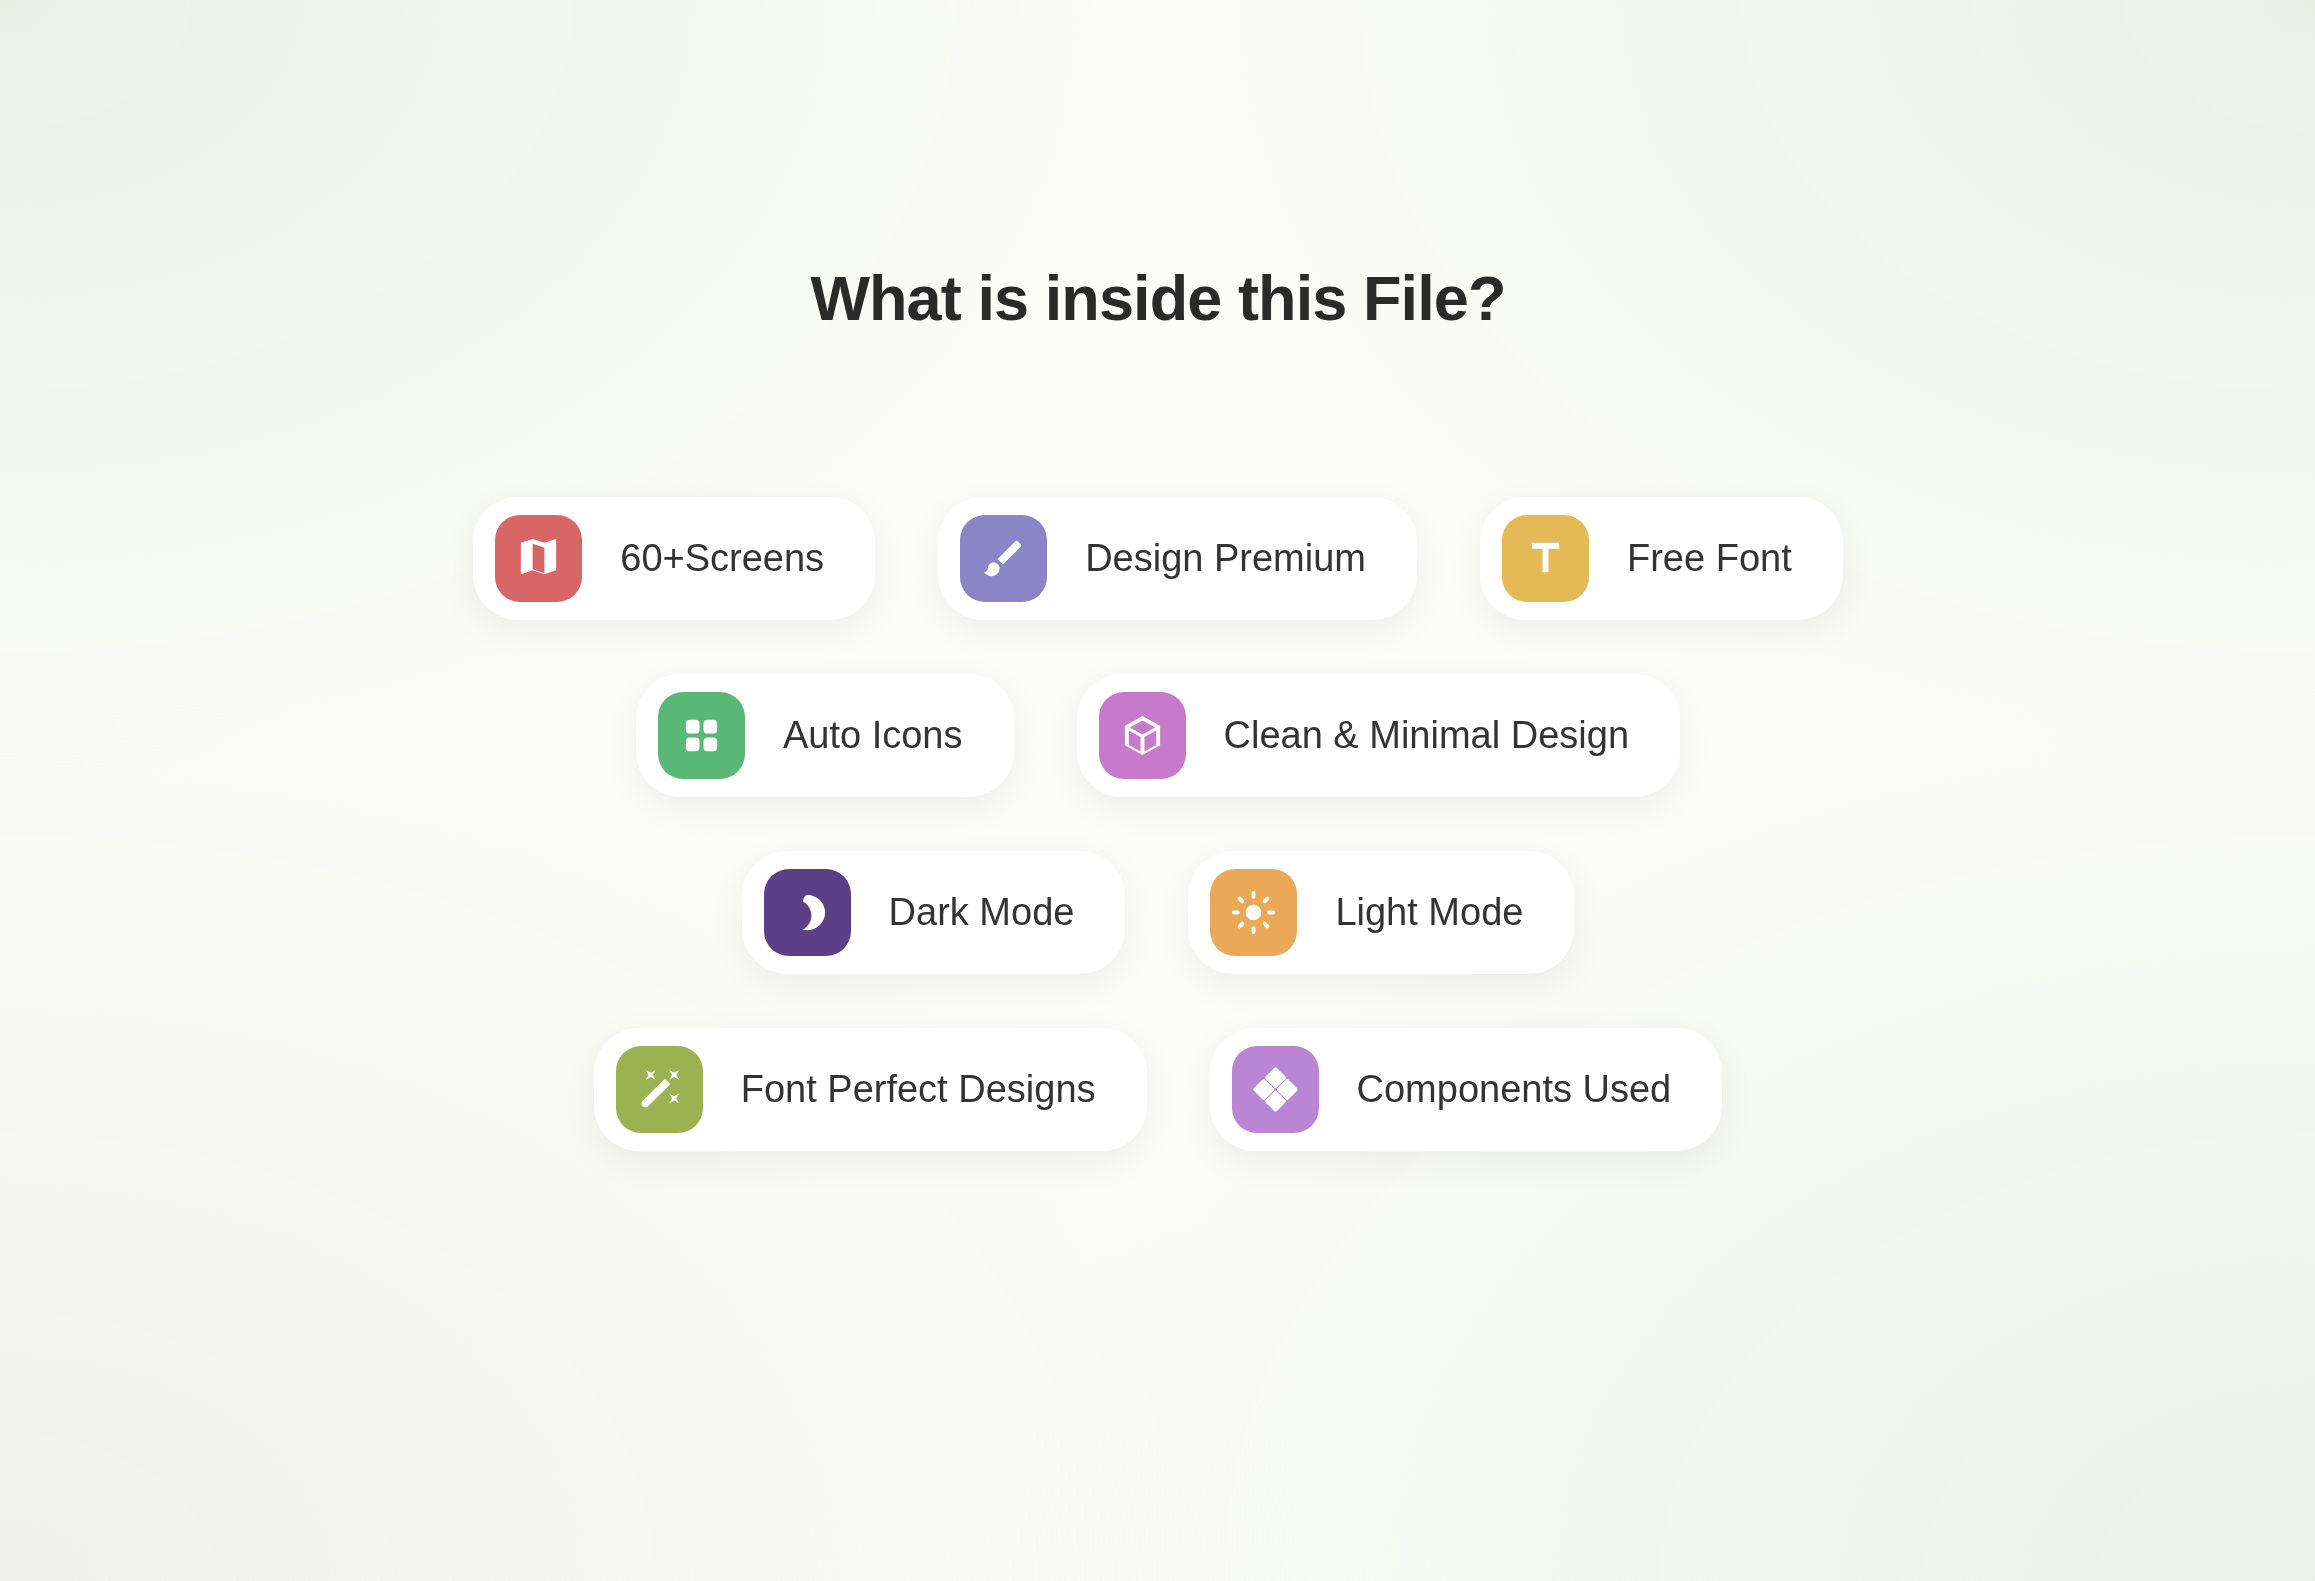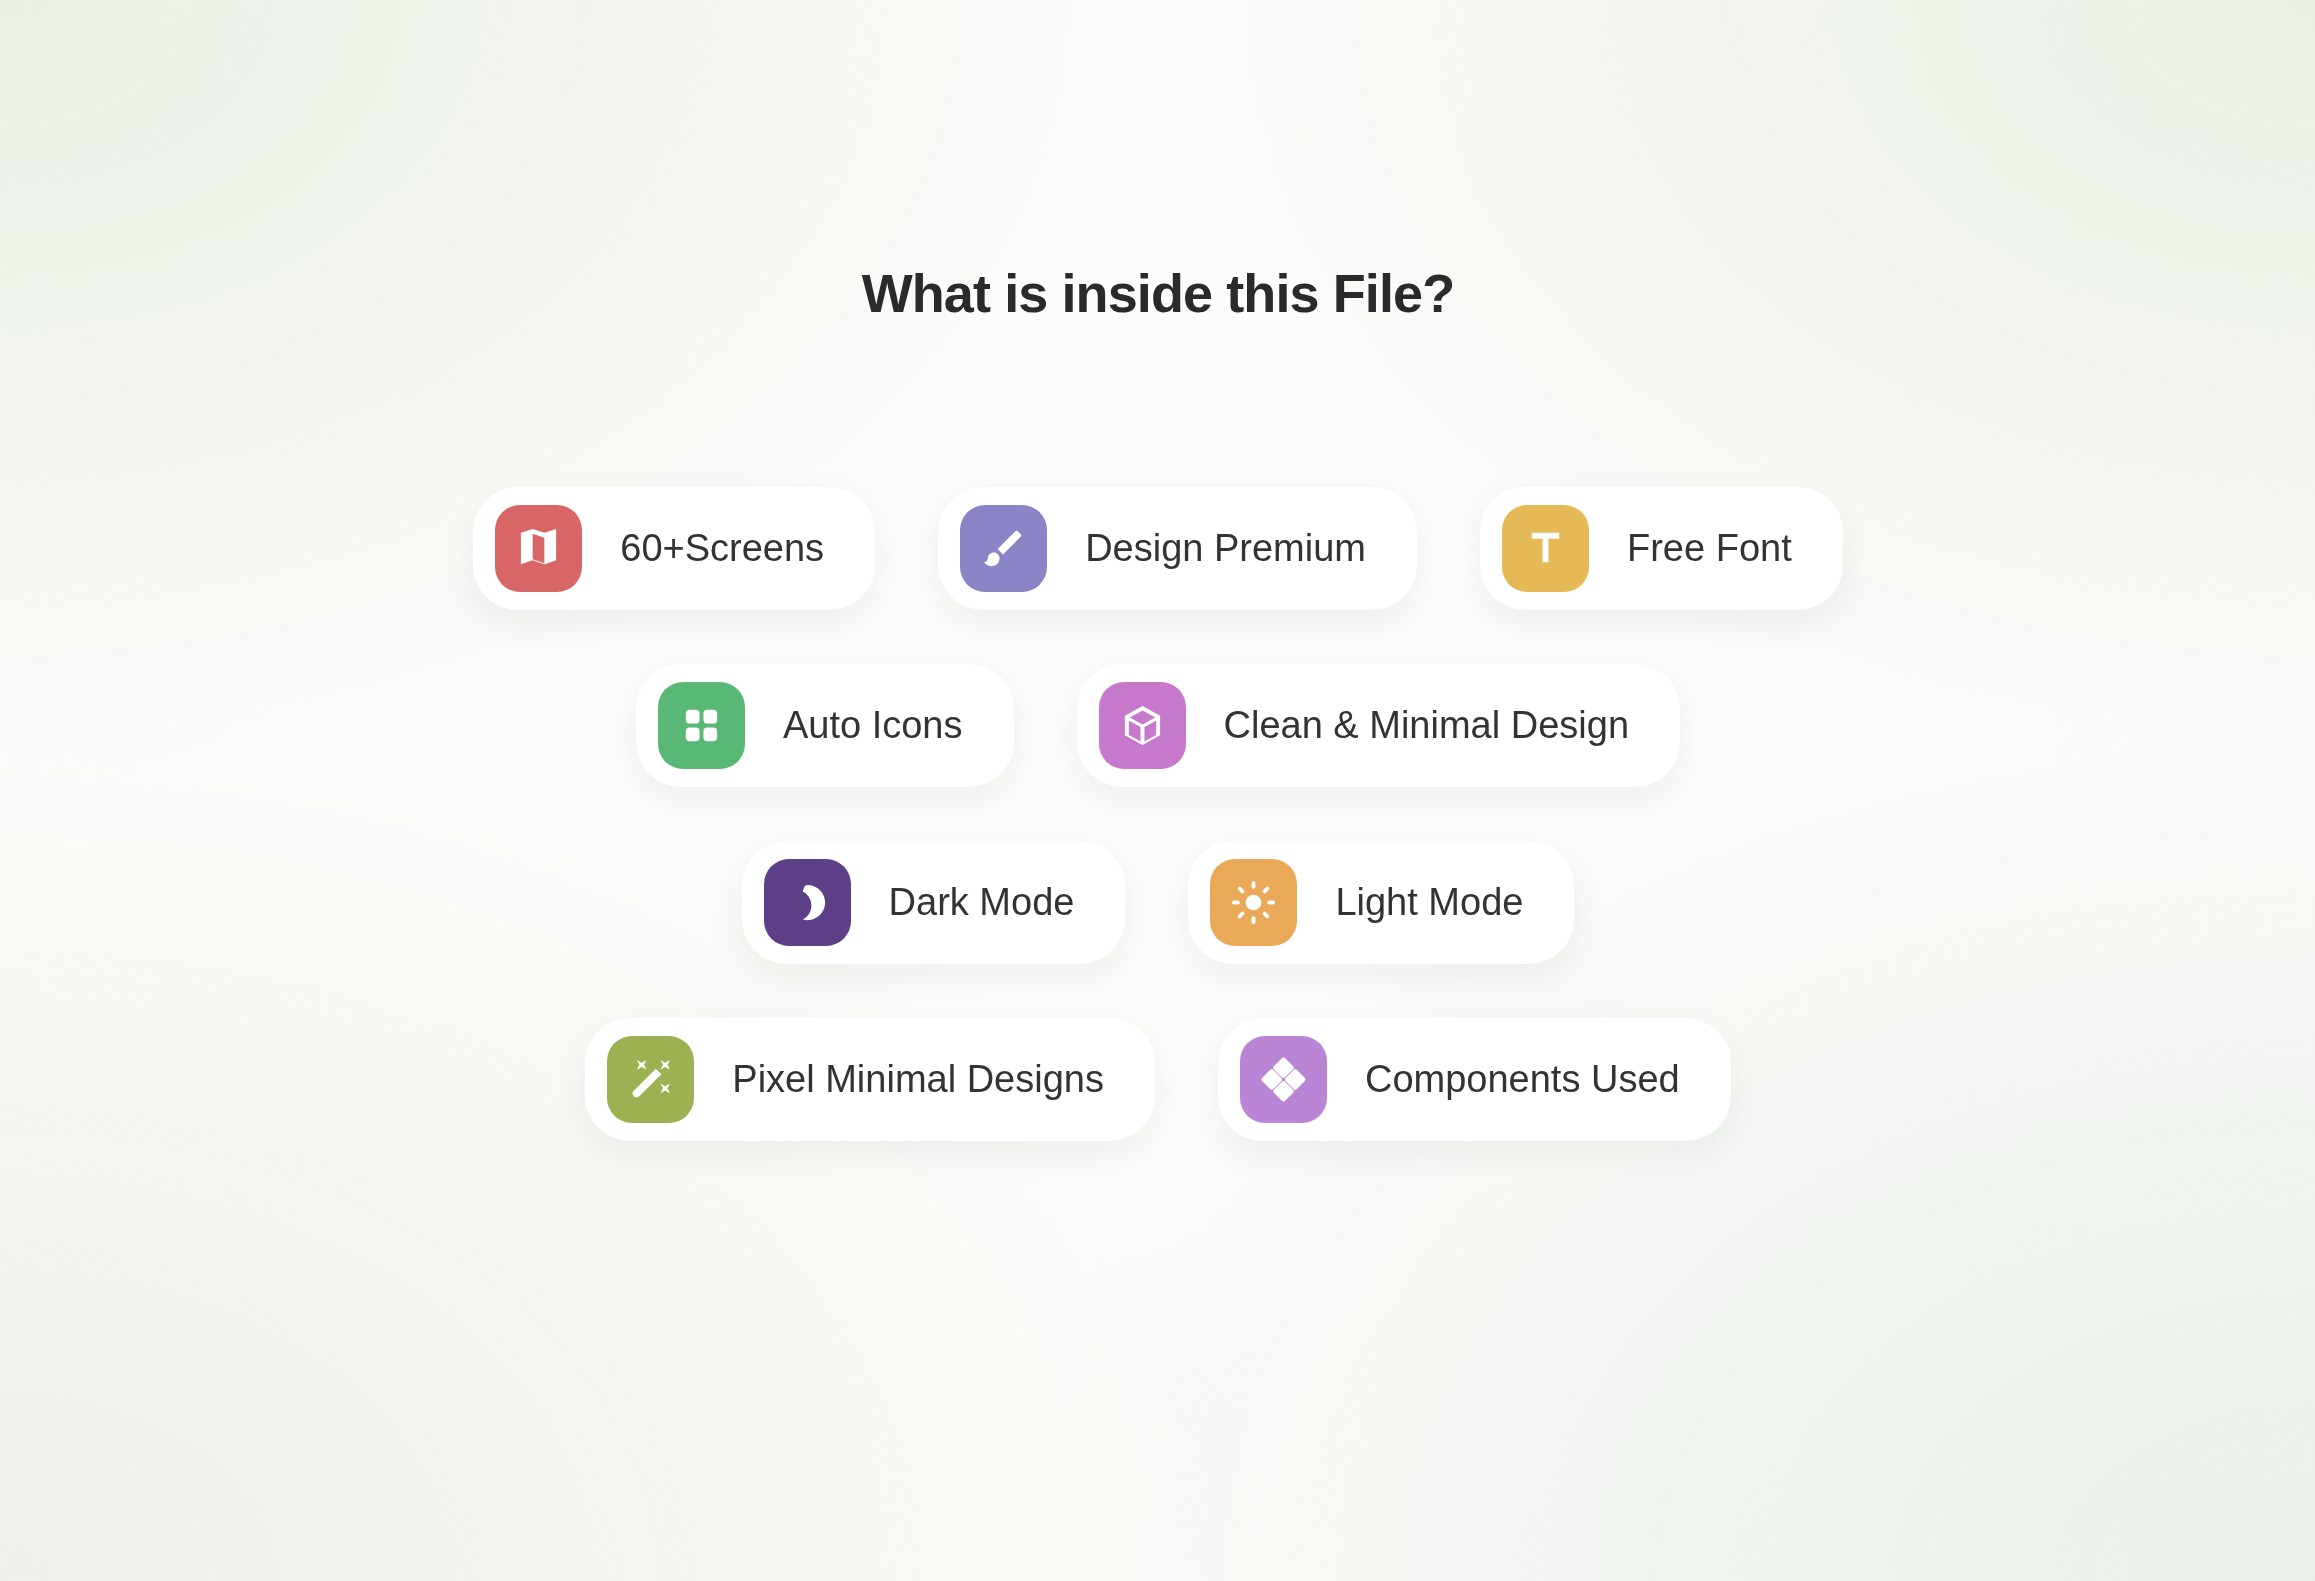--- a/index.html
+++ b/index.html
@@ -15,21 +15,21 @@
                   radial-gradient(ellipse at top right, #e8f0e4 0%, transparent 35%),
                   radial-gradient(ellipse at bottom left, #f0f0ea 0%, transparent 40%),
                   radial-gradient(ellipse at bottom right, #e8f0e8 0%, transparent 40%),
                   #fcfcfa;
       display: flex;
       flex-direction: column;
       align-items: center;
       padding-top: 262px;
     }
     .heading {
-      font-size: 54px;
+      font-size: 63px;
       font-weight: 600;
       color: #2a2a2a;
       letter-spacing: -0.9px;
       margin-bottom: 163px;
     }
     .features {
       display: flex;
       flex-direction: column;
       gap: 54px;
       align-items: center;
@@ -164,21 +164,21 @@
     </div>
   </div>
 
   <div class="row">
     <div class="pill">
       <div class="icon-box bg-olive">
         <svg viewBox="0 0 24 24" fill="white">
             <path d="M7.5 5.6L10 7 8.6 4.5 10 2 7.5 3.4 5 2l1.4 2.5L5 7l2.5-1.4zM19.5 15.4L17 14l1.4 2.5L17 19l2.5-1.4L22 19l-1.4-2.5L22 14l-2.5 1.4zM22 2l-2.5 1.4L17 2l1.4 2.5L17 7l2.5-1.4L22 7l-1.4-2.5L22 2zM3.41 20.59c.78.78 2.05.78 2.83 0l11.3-11.3-2.83-2.83-11.3 11.3c-.78.78-.78 2.05 0 2.83z"></path>
           </svg>
       </div>
-      <span class="pill-label">Pixel Minimal Designs</span>
+      <span class="pill-label">Font Perfect Designs</span>
     </div>
     <div class="pill">
       <div class="icon-box bg-lavender">
         <svg viewBox="0 0 24 24" fill="white">
             <rect x="8" y="2" width="8" height="8" rx="1" transform="rotate(45 12 6)"></rect>
             <rect x="2" y="8" width="8" height="8" rx="1" transform="rotate(45 6 12)"></rect>
             <rect x="14" y="8" width="8" height="8" rx="1" transform="rotate(45 18 12)"></rect>
             <rect x="8" y="14" width="8" height="8" rx="1" transform="rotate(45 12 18)"></rect>
           </svg>
       </div>

